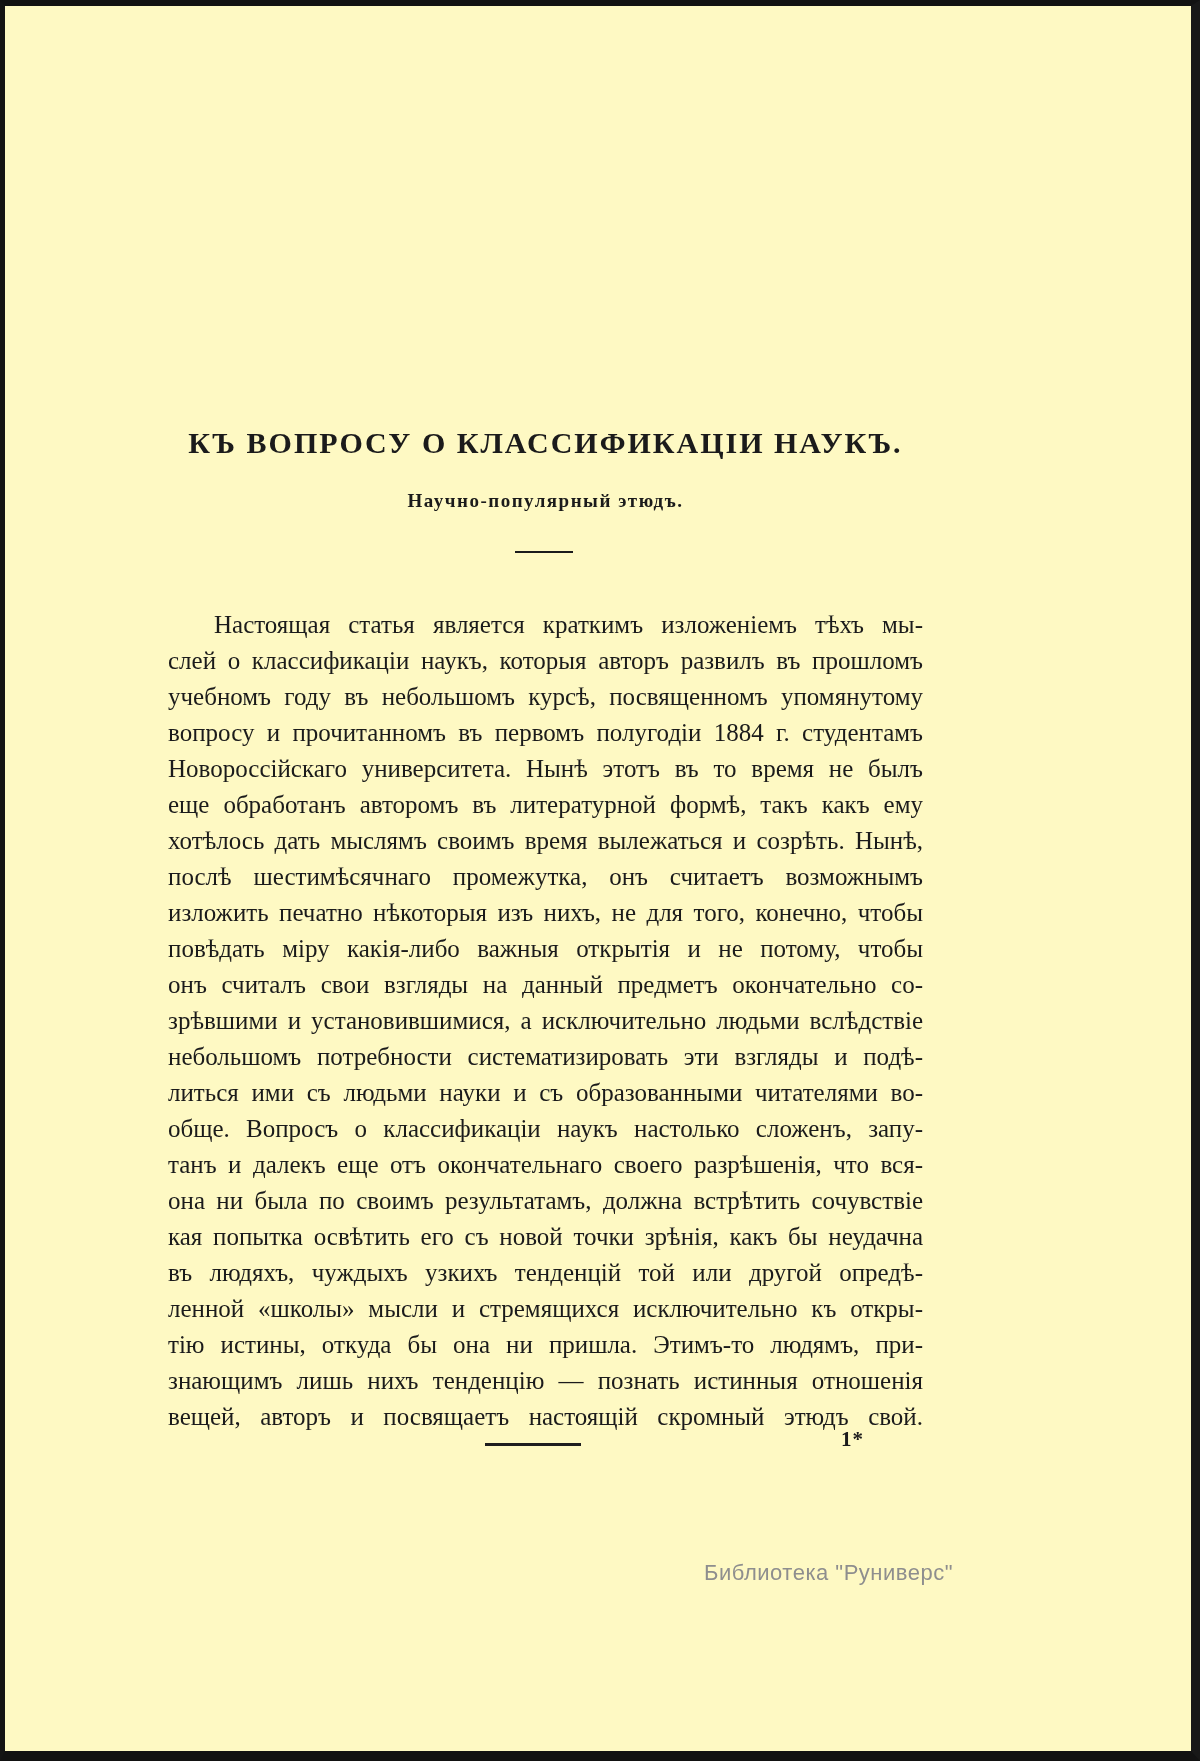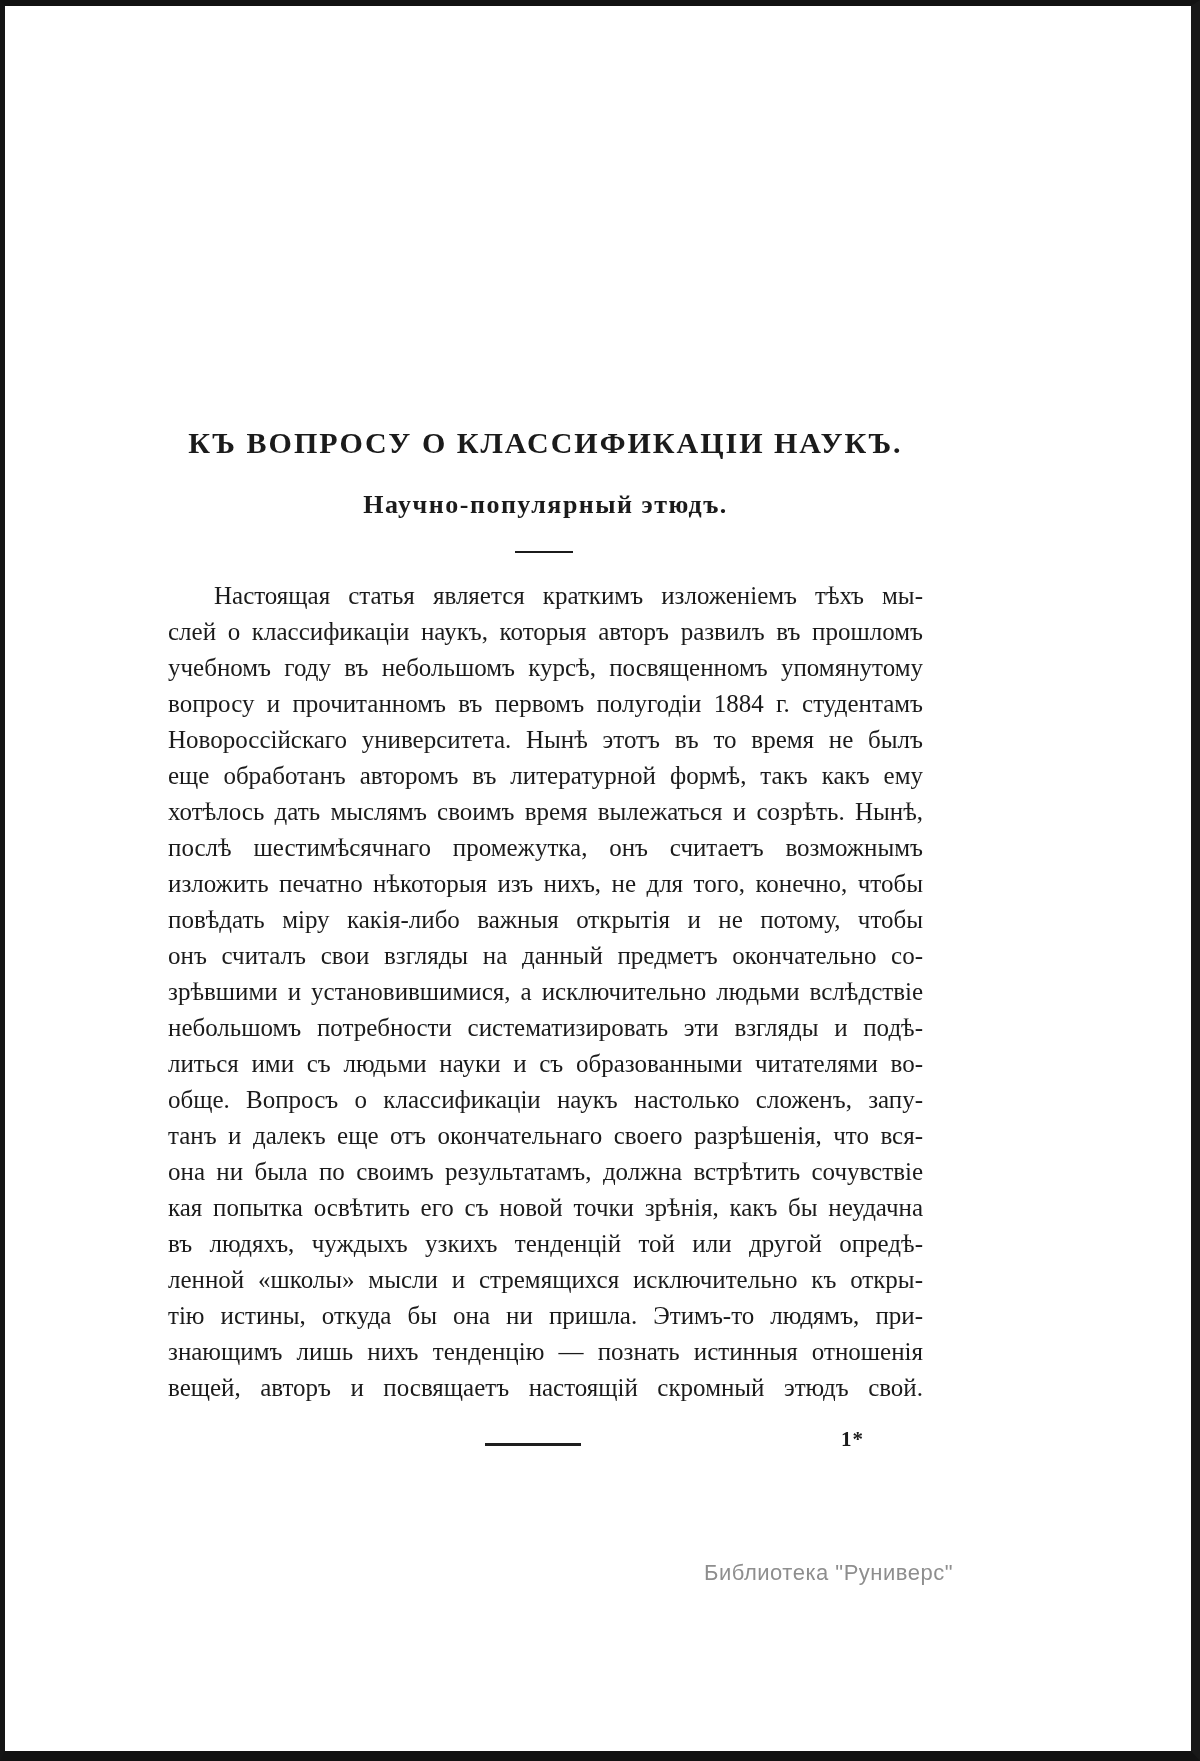--- a/index.html
+++ b/index.html
@@ -5,21 +5,21 @@
   html, body {
     margin: 0;
     padding: 0;
     background: #0e0e0e;
   }
   .scan-page {
     position: relative;
     width: 1200px;
     height: 1761px;
     box-sizing: border-box;
-    background: #ffffff;
+    background: #fef9c3;
     border-top: 6px solid #121212;
     border-left: 5px solid #141414;
     border-right: 9px solid #181818;
     border-bottom: 10px solid #121212;
     overflow: hidden;
     font-family: "Liberation Serif", serif;
     color: #1b1b1b;
   }
   .doc-title {
     position: absolute;
@@ -31,34 +31,34 @@
     font-weight: bold;
     letter-spacing: 2px;
     white-space: nowrap;
   }
   .doc-subtitle {
     position: absolute;
     top: 484px;
     left: 163px;
     width: 755px;
     text-align: center;
-    font-size: 26px;
+    font-size: 19px;
     font-weight: bold;
     letter-spacing: 1.5px;
   }
   .rule-top {
     position: absolute;
     top: 545px;
     left: 510px;
     width: 58px;
     border-top: 2px solid #1b1b1b;
   }
   .doc-body {
     position: absolute;
-    top: 572px;
+    top: 601px;
     left: 163px;
     width: 755px;
     font-size: 25px;
     line-height: 36px;
   }
   .body-line {
     text-align: justify;
     text-align-last: justify;
     white-space: normal;
   }

